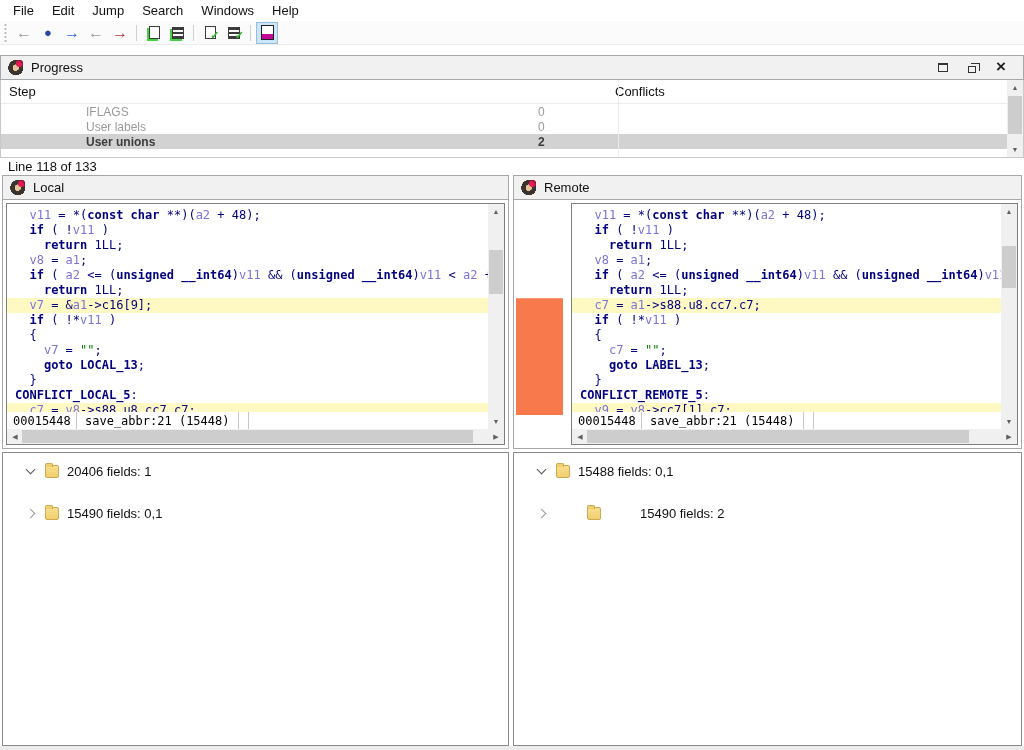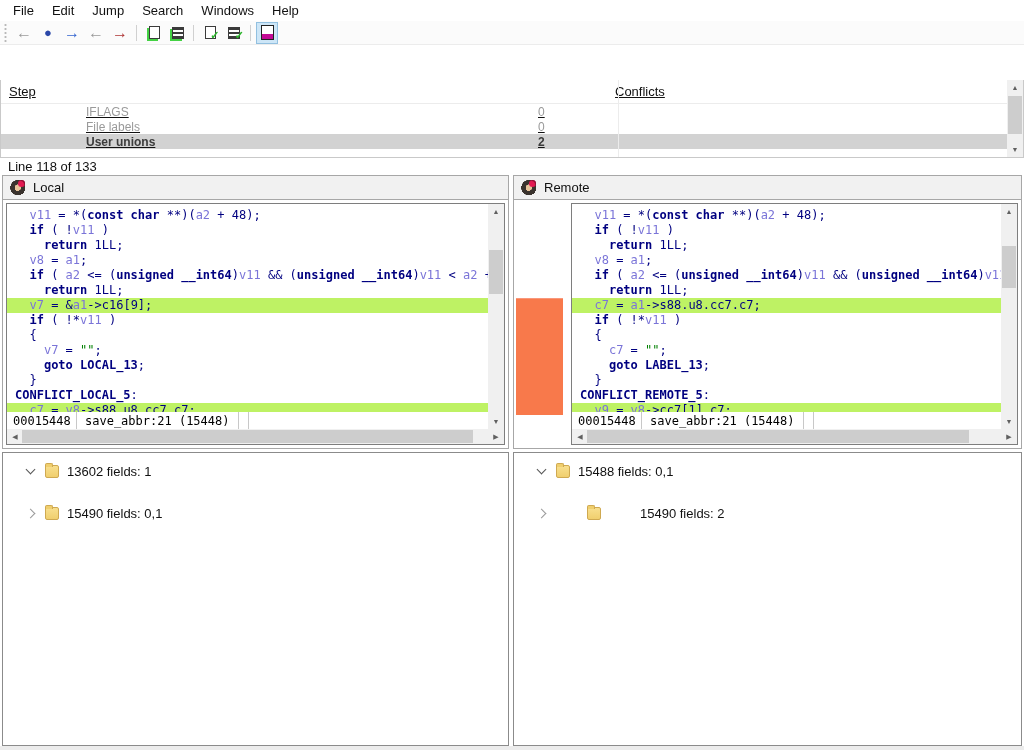--- a/index.html
+++ b/index.html
@@ -53,21 +53,21 @@
   .progress-win { position:absolute; left:0; top:55px; width:1024px; height:103px; }
   .win-buttons { margin-left:auto; display:flex; align-items:center; gap:13px; padding-right:8px; }
   .wbtn { width:16px; height:16px; display:flex; align-items:center; justify-content:center; position:relative; }
   .i-maximize { width:10px; height:9px; border:1px solid #333; border-top:2px solid #333; }
   .i-float { width:8px; height:7px; border:1px solid #333; position:relative; background:#f1f1f1; margin-top:3px; }
   .i-float::before { content:''; position:absolute; left:2px; top:-4px; width:8px; height:7px;
                      border:1px solid #333; border-bottom:none; border-left:none; }
   .i-close::before { content:'×'; font-size:17px; line-height:14px; color:#222; font-weight:bold; }
 
   .ptable { position:absolute; left:0; top:25px; right:0; bottom:0; background:#fff;
-            border:1px solid #c9c9c9; border-top:none; font-size:13px;text-decoration:underline; }
+            border:1px solid #c9c9c9; border-top:none; font-size:13px; }
   .ptable .col-divider { position:absolute; left:617px; top:0; bottom:0; width:1px; background:#ececec; }
   .phdr { height:24px; display:flex; align-items:center; border-bottom:1px solid #ececec; }
   .phdr .c1 { padding-left:8px; width:609px; }
   .phdr .c2 { padding-left:5px; }
   .prow { height:15px; display:flex; align-items:center; color:#9a9a9a; font-size:12px; }
   .prow .c1 { padding-left:85px; width:532px; }
   .prow .c2 { padding-left:5px; }
   .prow.sel { background:#d2d2d2; color:#3c3c3c; font-weight:bold; }
   .ptable .vscroll { top:0; }
 
@@ -86,21 +86,21 @@
   .hscroll .sb-thumb { top:1px; bottom:1px; }
 
   
   .code-pane { position:absolute; }
   .pane-body { position:absolute; left:0; right:0; top:25px; bottom:0;
                border:1px solid #a7a7a7; border-top:none; background:#fff; }
   .codebox { position:absolute; border:1px solid #7e7e7e; background:#fff; }
   .code-area { position:absolute; left:0; top:0; right:16px; bottom:32px; overflow:hidden;
                padding-top:4px; font-family:"DejaVu Sans Mono", monospace; font-size:12px; }
   .cline { height:15px; line-height:15px; white-space:pre; padding-left:8px; }
-  .cline.hl { background:#bef264; }
+  .cline.hl { background:#fef9c3; }
   .seg-p { color:#000080; }
   .seg-k { color:#000080; font-weight:bold; }
   .seg-v { color:#7a74d8; }
   .seg-n { color:#000080; }
   .seg-s { color:#008000; }
   .status-row { position:absolute; left:0; right:16px; bottom:15px; height:17px;
                 display:flex; align-items:center;
                 font-family:"DejaVu Sans Mono", monospace; font-size:12px; color:#000; }
   .stc { height:100%; display:flex; align-items:center; border-right:1px solid #c8c8c8; }
   .st-addr { width:70px; padding-left:6px;text-align:center; }
@@ -169,33 +169,48 @@
     <span class="tbtn">
       <span class="ti i-stack-check"></span>
     </span>
     <div class="tb-sep"></div>
     <span class="tbtn selected">
       <span class="ti i-merge-view"></span>
     </span>
   </div>
 
 <div class="progress-win">
+  <div class="panel-title">
+    <span class="ida-icon"></span>
+    <span class="ttl">Progress</span>
+    <span class="win-buttons">
+        <span class="wbtn">
+          <span class="i-maximize"></span>
+        </span>
+        <span class="wbtn">
+          <span class="i-float"></span>
+        </span>
+        <span class="wbtn">
+          <span class="i-close"></span>
+        </span>
+      </span>
+  </div>
   <div class="ptable">
     <div class="col-divider"></div>
     <div class="phdr">
       <span class="c1">Step</span>
       <span class="c2">Conflicts</span>
     </div>
     <div id="progress-rows">
         <div class="prow">
           <span class="c1">IFLAGS</span>
           <span class="c2">0</span>
         </div>
         <div class="prow">
-          <span class="c1">File labels</span>
+          <span class="c1">User labels</span>
           <span class="c2">0</span>
         </div>
         <div class="prow sel">
           <span class="c1">User unions</span>
           <span class="c2">2</span>
         </div>
       </div>
     <div class="vscroll" style="bottom:0;">
       <span class="sb-btn up">▲</span>
       <span class="sb-thumb" style="top:16px; height:38px;"></span>
@@ -290,21 +305,21 @@
         <span class="sb-btn right">▶</span>
       </div>
     </div>
   </div>
 </div>
 
 <div class="tree-pane" id="local-tree" style="left:2px; top:452px; width:507px; height:294px;">
     <div class="titem" style="top: 6px;">
       <span class="chev down"></span>
       <span class="folder-icon"></span>
-      <span class="tlabel">13602 fields: 1</span>
+      <span class="tlabel">20406 fields: 1</span>
     </div>
     <div class="titem" style="top: 48px;">
       <span class="chev right"></span>
       <span class="folder-icon"></span>
       <span class="tlabel">15490 fields: 0,1</span>
     </div>
   </div>
 <div class="tree-pane" id="remote-tree" style="left:513px; top:452px; width:509px; height:294px;">
     <div class="titem" style="top: 6px;">
       <span class="chev down"></span>

